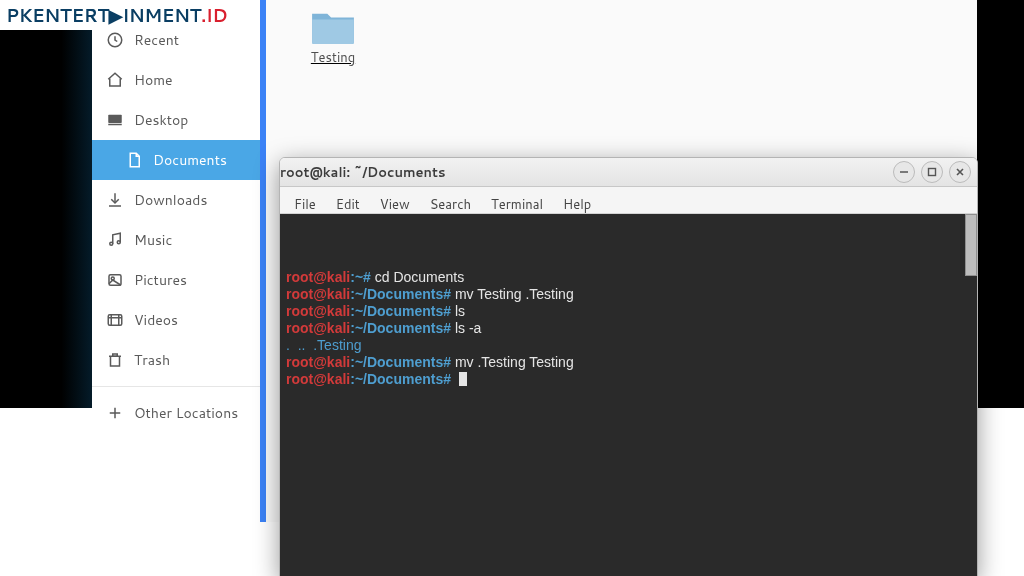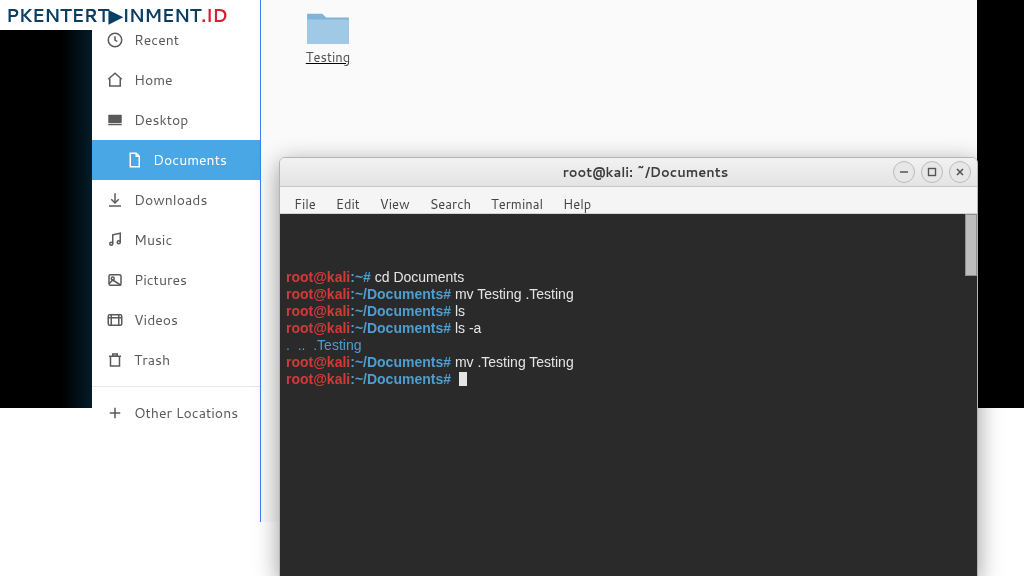--- a/index.html
+++ b/index.html
@@ -1,32 +1,32 @@
 <!DOCTYPE html>
 <html><head>
 <meta charset="utf-8">
 <style>
   html,body{margin:0;padding:0;width:1024px;height:576px;overflow:hidden;font-family:Cantarell,"Segoe UI",sans-serif;}
   .desktop{position:relative;width:1024px;height:408px;background:linear-gradient(90deg,#000 0%,#000 6%,#0e5b8a 16%,#1b92cc 30%,#25b3e6 50%,#1b92cc 70%,#0e5b8a 84%,#000 94%,#000 100%);}
   .watermark{position:absolute;left:0;top:0;background:#fff;padding:2px 6px;font-weight:700;font-size:18px;color:#0a3e63;letter-spacing:-.5px;z-index:40;}
   .watermark .id{color:#d91f2e;}
   
   .fm{position:absolute;left:92px;top:0;width:885px;height:522px;background:#fff;display:flex;}
-  .sidebar{width:168px;border-right:1px solid #3b82f6;padding-top:20px;display:flex;flex-direction:column;}
+  .sidebar{width:168px;border-right:6px solid #3b82f6;padding-top:20px;display:flex;flex-direction:column;}
   .side-item{display:flex;align-items:center;gap:10px;padding:10px 14px;color:#5a5a5a;font-size:14px;cursor:pointer;}
   .side-item .ic{width:18px;height:18px;flex:none;display:flex;align-items:center;justify-content:center;}
   .side-item.active{background:#4aa7e6;color:#fff;justify-content:center;}
   .side-sep{height:1px;background:#e6e6e6;margin:6px 0;}
   .content{flex:1;background:#fafafa;position:relative;}
   .folder{position:absolute;left:32px;top:8px;width:70px;text-align:center;cursor:pointer;text-decoration:underline;}
   .folder .ficon{width:46px;height:38px;margin:0 auto;}
   .folder .flabel{color:#4f4f4f;font-size:13px;margin-top:2px;}
   
   .term{position:absolute;left:279px;top:157px;width:697px;height:419px;background:#fff;border:1px solid #b4b4b4;border-radius:6px 6px 0 0;box-shadow:0 6px 24px rgba(0,0,0,.4);display:flex;flex-direction:column;overflow:hidden;z-index:20;}
-  .term-titlebar{height:28px;background:linear-gradient(#f2f2f2,#e4e4e4);border-bottom:1px solid #c7c7c7;display:flex;align-items:center;justify-content:center;position:relative;font-size:13px;font-weight:600;color:#3c3c3c;padding-left:34px;}
+  .term-titlebar{height:28px;background:linear-gradient(#f2f2f2,#e4e4e4);border-bottom:1px solid #c7c7c7;display:flex;align-items:center;justify-content:flex-start;position:relative;font-size:13px;font-weight:600;color:#3c3c3c;}
   .term-controls{position:absolute;right:6px;top:3px;display:flex;gap:6px;}
   .tbtn{width:20px;height:20px;border-radius:50%;background:#e7e7e7;border:1px solid #bbb;display:flex;align-items:center;justify-content:center;font-size:12px;color:#555;cursor:pointer;}
   .term-menu{height:26px;background:#f5f5f5;border-bottom:1px solid #d3d3d3;display:flex;align-items:flex-end;gap:20px;padding:0 14px;font-size:13px;color:#444;}
   .term-menu span{cursor:pointer;}
   .term-body{flex:1;background:#2a2a2a;position:relative;font-family:Liberation Sans, sans-serif;font-size:14px;line-height:17px;padding:4px 6px;color:#cfcfcf;white-space:pre;}
   .term-body .scroll{position:absolute;right:0;top:0;width:10px;height:60px;background:#bdbdbd;border:1px solid #8f8f8f;}
   .pr-user{color:#d23a3a;font-weight:600;}
   .pr-path{color:#4e9ed0;font-weight:600;}
   .cmd{color:#e5e5e5;}
   .out{color:#4e9ed0;}

